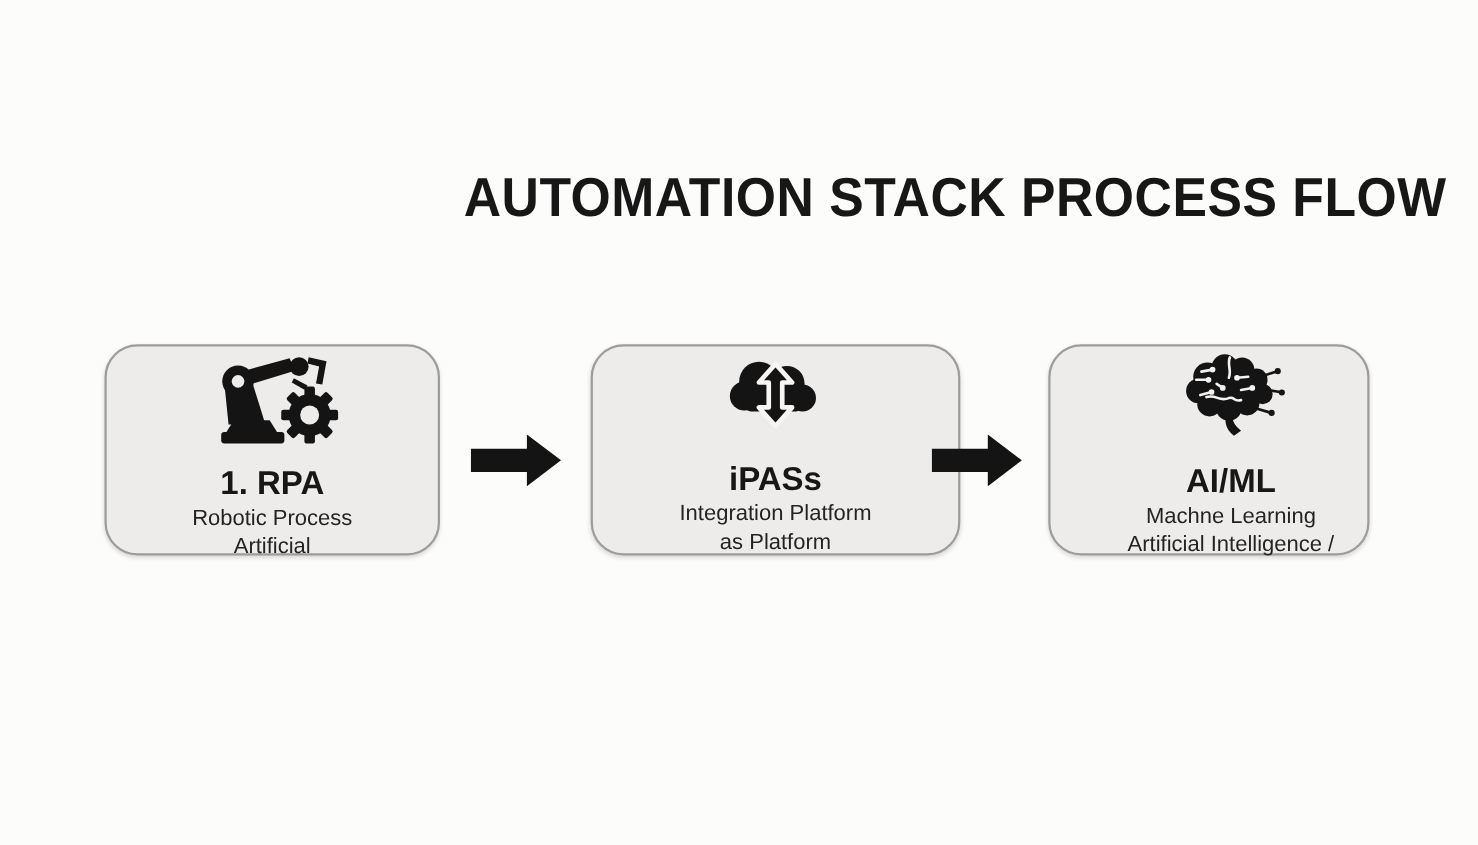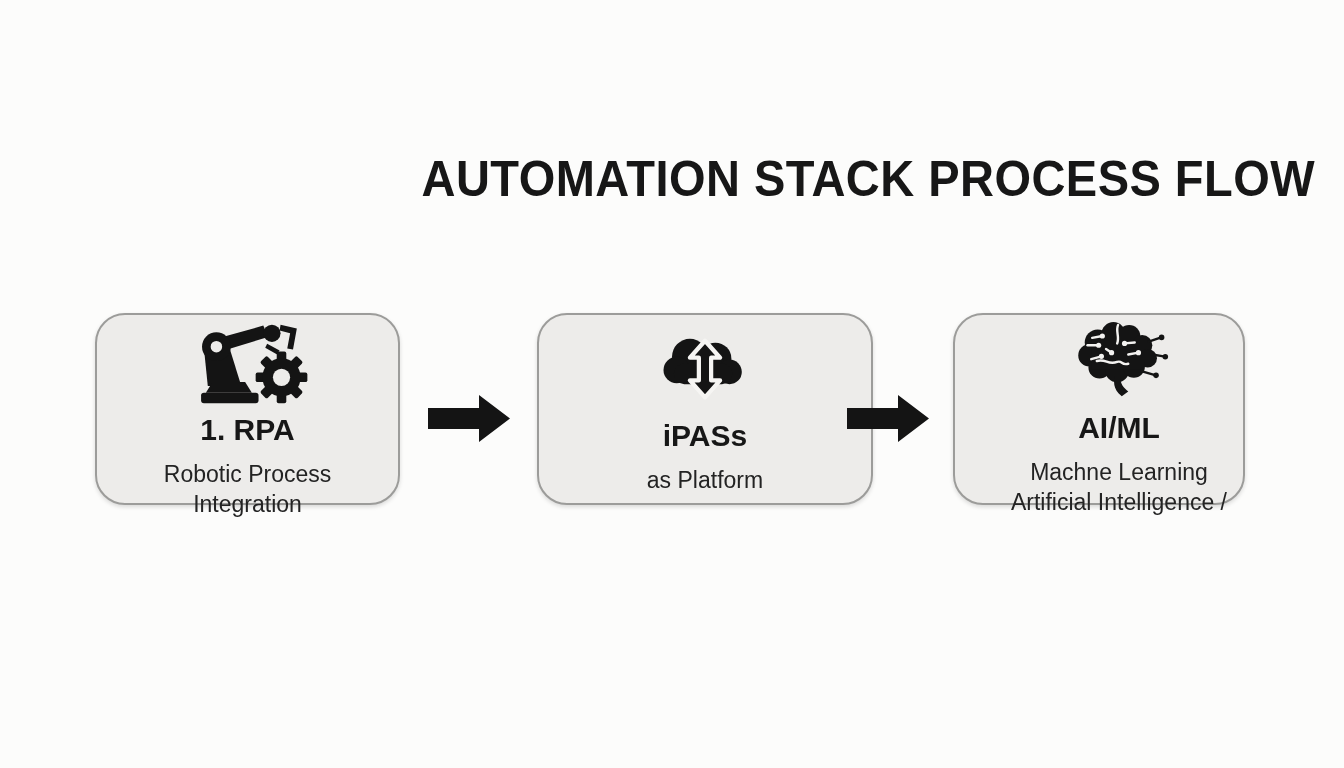--- a/index.html
+++ b/index.html
@@ -30,25 +30,25 @@
   .box-1 { left: 95px;  width: 305px; }
   .box-2 { left: 537px; width: 336px; }
   .box-3 { left: 953px; width: 292px; padding-left: 40px; }
 
   .icon-wrap {
     height: 96px; margin-top: 2px;
     display: flex; align-items: flex-end; justify-content: center;
   }
   .step-heading {
     font-size: 30px; font-weight: 700; color: #171717;
-    line-height: 1.15; margin-top: 6px;
+    line-height: 1.15; margin-top: 16px;
   }
   .step-subtitle {
-    font-size: 23px; color: #232323; text-align: center;
-    line-height: 1.33; margin-top: 11px;
+    font-size: 20px; color: #232323; text-align: center;
+    line-height: 1.33; margin-top: 0;
   }
 
   .flow-arrow { position: absolute; top: 395px; width: 82px; height: 47px; }
   .arrow-1 { left: 428px; }
   .arrow-2 { left: 847px; }
 </style>
 </head>
 <body>
 
 <div class="canvas">
@@ -77,21 +77,21 @@
             <circle r="20"></circle>
           </g>
         </g>
         <circle cx="33" cy="31" r="6" fill="#edecea"></circle>
         <circle cx="101" cy="63" r="9" fill="#edecea"></circle>
       </svg>
     </div>
     <div class="step-heading">1. RPA</div>
     <div class="step-subtitle">
       <div>Robotic Process</div>
-      <div>Integration</div>
+      <div>Artificial</div>
     </div>
   </div>
 
   <svg class="flow-arrow arrow-1" viewBox="0 0 82 47" aria-hidden="true">
     <polygon points="0,13 51,13 51,0 82,23.5 51,47 51,34 0,34" fill="#141414"></polygon>
   </svg>
 
   <div class="step-box box-2">
     <div class="icon-wrap">
       <svg width="100" height="86" viewBox="0 0 106 90" aria-hidden="true">
@@ -100,20 +100,21 @@
           <circle cx="64" cy="33" r="17"></circle>
           <circle cx="23" cy="45" r="14"></circle>
           <circle cx="79" cy="47" r="13"></circle>
           <rect x="20" y="38" width="62" height="22" rx="11"></rect>
         </g>
         <path d="M53 14 L69 32 L59.5 32 L59.5 56 L69 56 L53 74 L37 56 L46.5 56 L46.5 32 L37 32 Z" fill="#141414" stroke="#f6f5f3" stroke-width="4.5" stroke-linejoin="round"></path>
       </svg>
     </div>
     <div class="step-heading">iPASs</div>
     <div class="step-subtitle">
+      <div>Integration Platform</div>
       <div>as Platform</div>
     </div>
   </div>
 
   <svg class="flow-arrow arrow-2" viewBox="0 0 82 47" aria-hidden="true">
     <polygon points="0,13 51,13 51,0 82,23.5 51,47 51,34 0,34" fill="#141414"></polygon>
   </svg>
 
   <div class="step-box box-3">
     <div class="icon-wrap">

